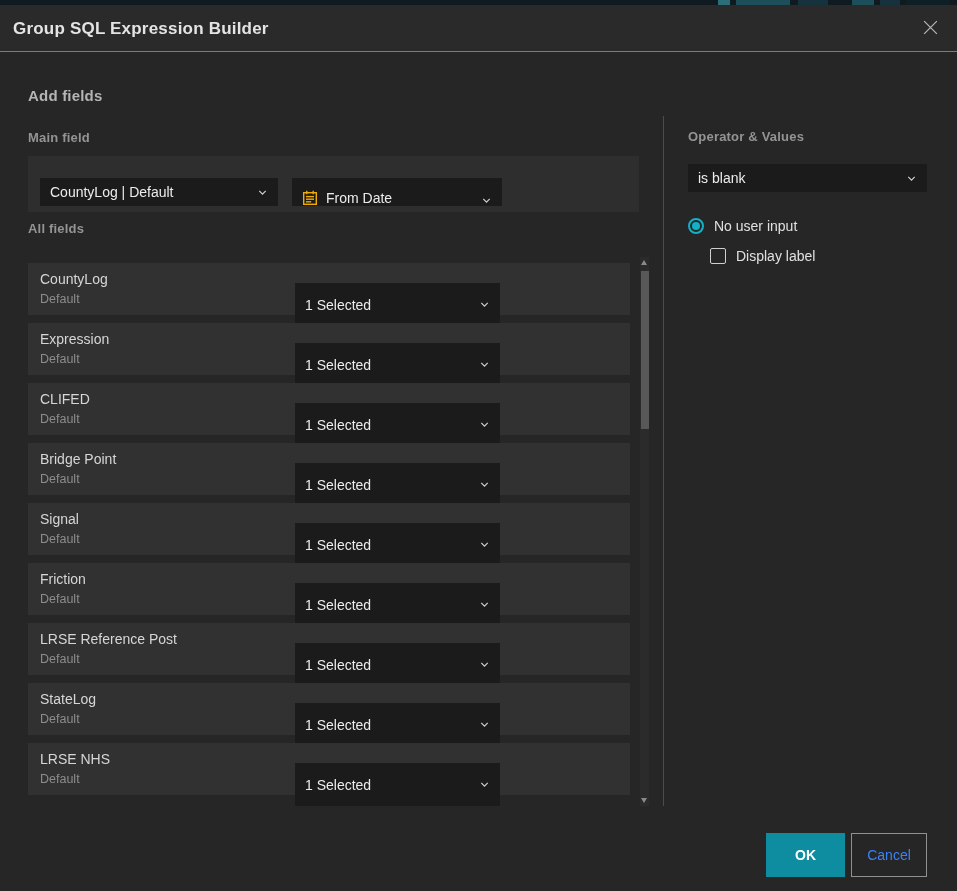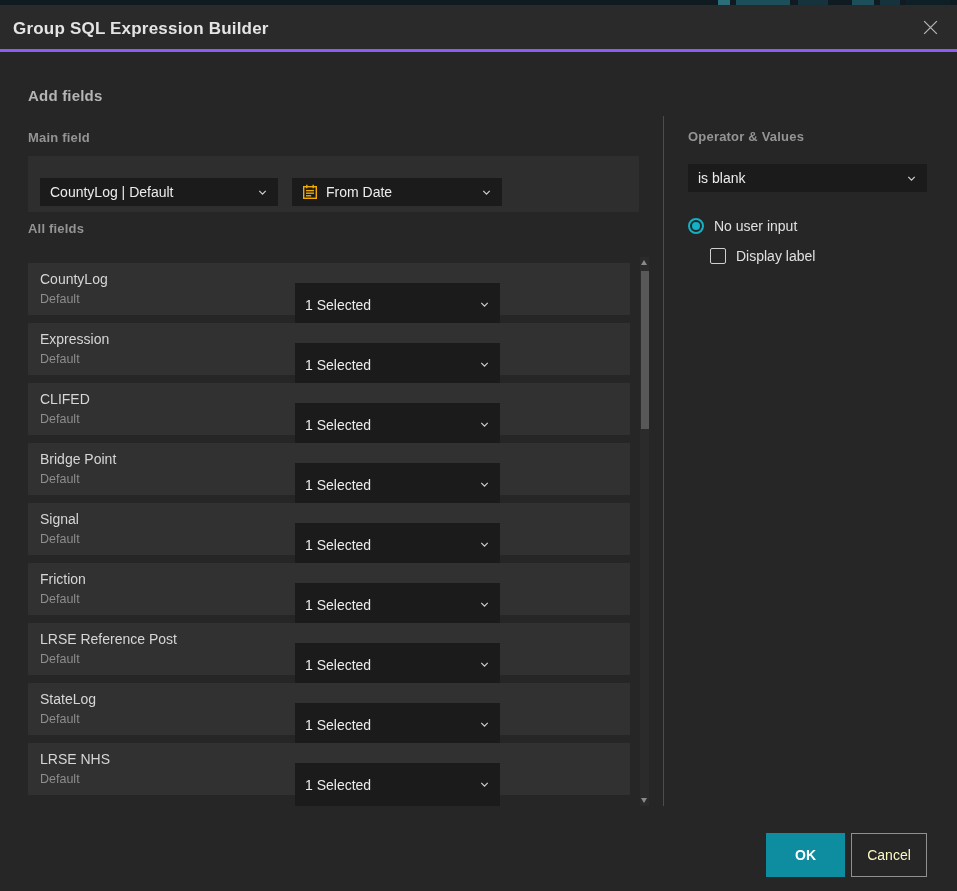--- a/index.html
+++ b/index.html
@@ -9,21 +9,21 @@
     font-family:"Liberation Sans", sans-serif;
     -webkit-font-smoothing:antialiased;
   }
   
   .app-strip{position:absolute;top:0;left:0;width:957px;height:5px;background:#0f1b20;}
   .app-strip .frag{position:absolute;top:0;height:5px;}
 
   
   .dialog-header{
     position:absolute;top:5px;left:0;width:957px;height:47px;
-    background:#2a2a2a;border-bottom:3px solid #8b5cf6;box-sizing:border-box;
+    background:#2a2a2a;border-bottom:1px solid #8b5cf6;box-sizing:border-box;
   }
   .dialog-title{
     position:absolute;left:13px;top:14px;font-size:17px;font-weight:700;
     color:#e4e4e4;letter-spacing:.2px;
   }
   .close-btn{
     position:absolute;right:13px;top:10px;width:28px;height:28px;
     display:flex;align-items:center;justify-content:center;cursor:pointer;
   }
 
@@ -69,21 +69,21 @@
   .radio-label{margin-left:10px;font-size:14px;color:#e0e0e0;}
 
   .checkbox-row{position:absolute;left:710px;top:248px;display:flex;align-items:center;cursor:pointer;}
   .checkbox-box{width:14px;height:14px;border:1.5px solid #cfcfcf;border-radius:2px;background:transparent;box-sizing:content-box;}
   .checkbox-label{margin-left:10px;font-size:14px;color:#e0e0e0;}
 
   
   .btn{position:absolute;top:833px;height:44px;display:flex;align-items:center;justify-content:center;
        font-size:14px;box-sizing:border-box;cursor:pointer;}
   .btn-ok{left:766px;width:79px;background:var(--accent-teal,#0e8ca0);color:#ffffff;font-weight:700;border:none;}
-  .btn-cancel{left:851px;width:76px;background:transparent;border:1px solid #909090;color:#fef9c3;font-weight:400;}
+  .btn-cancel{left:851px;width:76px;background:transparent;border:1px solid #909090;color:#3b82f6;font-weight:400;}
 </style>
 </head>
 <body>
 
 <div class="screen">
 
   <div class="app-strip">
     <span class="frag" style="left:718px;width:12px;background:#2b6e7a;"></span>
     <span class="frag" style="left:736px;width:54px;background:#1d4f5a;"></span>
     <span class="frag" style="left:798px;width:30px;background:#16323c;"></span>
@@ -108,21 +108,21 @@
 
   <div class="main-field-box">
     <div class="dropdown" style="left:12px;top:14px;width:238px;">
       <span class="dd-text">CountyLog | Default</span>
       <span class="chevron">
         <svg width="11" height="11" viewBox="0 0 12 12">
             <path d="M2.5 4.2 L6 7.8 L9.5 4.2" fill="none" stroke="#cfcfcf" stroke-width="1.3"></path>
           </svg>
       </span>
     </div>
-    <div class="dropdown" style="left:264px;top:14px;width:210px;">
+    <div class="dropdown" style="left:264px;top:14px;width:210px;align-items:flex-end;">
       <span class="dd-icon">
         <svg width="16" height="16" viewBox="0 0 16 16" fill="none" stroke="#f2ac00" stroke-width="1.4">
           <rect x="1.7" y="2.7" width="12.6" height="11.6"></rect>
           <line x1="4.8" y1="0.8" x2="4.8" y2="4.2"></line>
           <line x1="11.2" y1="0.8" x2="11.2" y2="4.2"></line>
           <line x1="4" y1="6.6" x2="12" y2="6.6"></line>
           <line x1="4" y1="9.2" x2="12" y2="9.2"></line>
           <line x1="4" y1="11.8" x2="9.2" y2="11.8"></line>
         </svg>
       </span>

